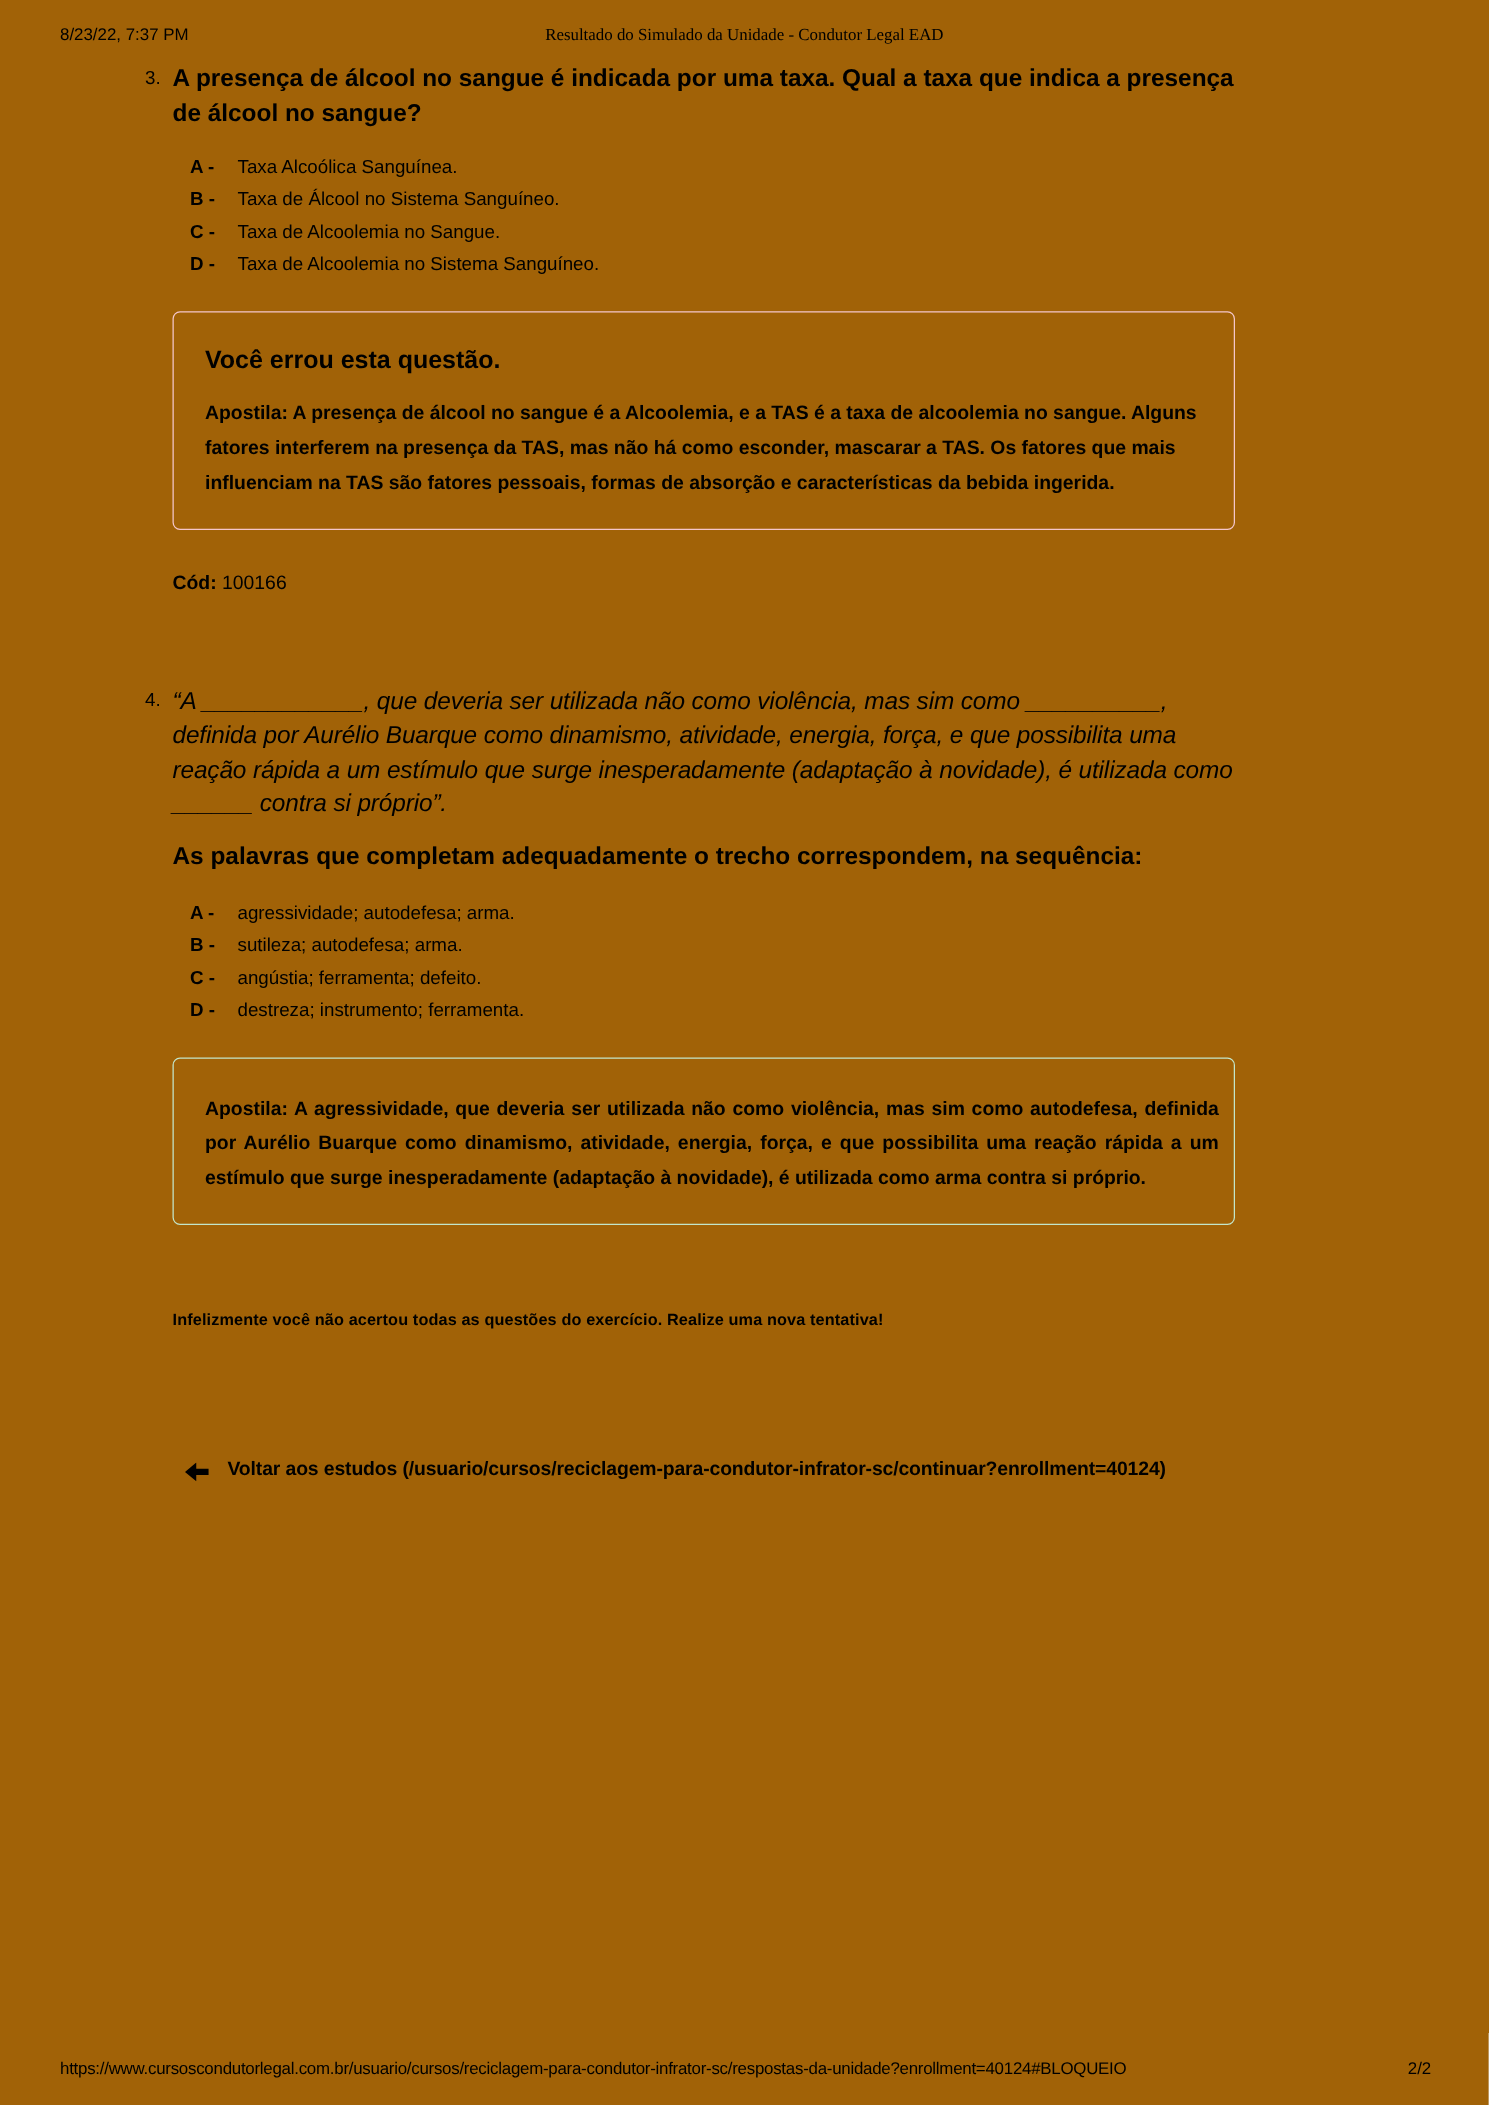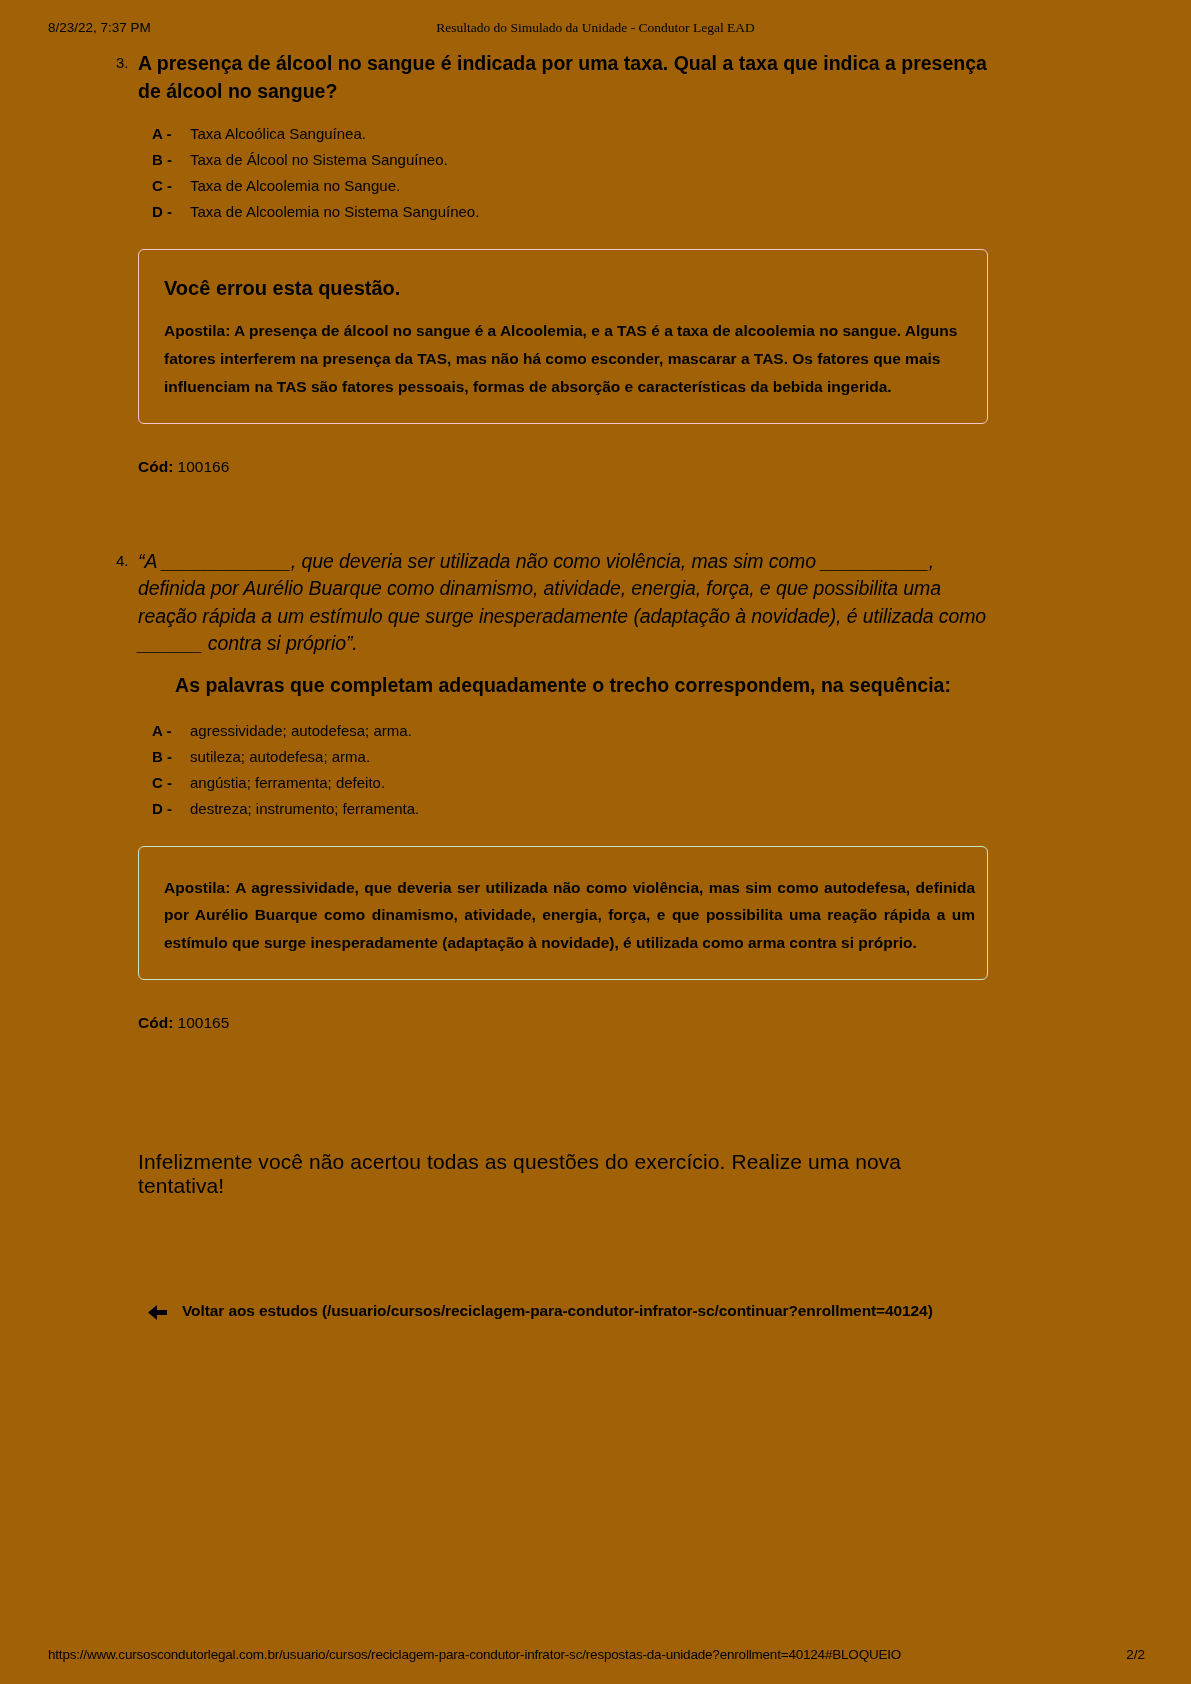--- a/index.html
+++ b/index.html
@@ -18,40 +18,40 @@
     font-size:13.5px; display:flex; justify-content:space-between; align-items:center;
   }
   .footer-url { letter-spacing:-0.2px; }
 
   
   .main { position:absolute; top:50px; left:138px; width:850px; }
 
   .question { position:relative; }
   .q-num { position:absolute; left:-22px; top:4px; font-size:15px; font-weight:normal; }
   .q-title { font-size:19.5px; font-weight:bold; line-height:1.42; margin-bottom:16px; }
-  .q-subtitle { font-size:19.5px; font-weight:bold; line-height:1.45; margin:14px 0 18px 0;text-align:center; }
+  .q-subtitle { font-size:19.5px; font-weight:bold; line-height:1.45; margin:14px 0 18px 0; }
   .quote { font-style:italic; font-size:19.5px; line-height:1.4; letter-spacing:-0.1px; }
 
   .options { margin-left:14px; }
   .option-row { display:flex; font-size:15px; line-height:26px; }
   .option-letter { font-weight:bold; width:38px; flex-shrink:0; }
 
   .alert { border:1px solid; border-radius:6px; padding:27px 12px 23px 25px; margin-top:24px; }
   .alert-danger  { border-color:#f5c6cb; }
   .alert-success { border-color:#c3e6cb; }
   .alert-heading { font-size:20px; font-weight:bold; margin-bottom:17px; }
   .alert-body { font-size:15.5px; font-weight:bold; line-height:1.78; }
   .alert-success .alert-body { text-align:justify; }
 
   .cod { font-size:15.5px; margin-top:34px; }
   .cod-label { font-weight:bold; }
 
   .question-2 { margin-top:72px; }
 
-  .retry { font-size:21px; font-weight:normal; margin-top:118px; letter-spacing:0.1px; }
+  .retry { font-size:13px; font-weight:bold; margin-top:68px; letter-spacing:0.1px; }
 
   .back { margin-top:104px; margin-left:10px; display:flex; align-items:flex-end; }
   .back-arrow { width:19px; height:15px; flex-shrink:0; margin-right:15px; }
   .back-label { font-size:15.5px; font-weight:bold; color:#000; text-decoration:none; letter-spacing:-0.1px; }
 </style>
 </head>
 <body>
 
 <div class="page">
 
@@ -119,24 +119,20 @@
         <div class="option-row">
           <span class="option-letter">D -</span>
           <span class="option-text">destreza; instrumento; ferramenta.</span>
         </div>
       </div>
 
       <div class="alert alert-success">
         <div class="alert-body">Apostila: A agressividade, que deveria ser utilizada não como violência, mas sim como autodefesa, definida por Aurélio Buarque como dinamismo, atividade, energia, força, e que possibilita uma reação rápida a um estímulo que surge inesperadamente (adaptação à novidade), é utilizada como arma contra si próprio.</div>
       </div>
 
-      <div class="cod">
-        <span class="cod-label">Cód:</span>
-        <span class="cod-value">100165</span>
-      </div>
     </div>
 
     <div class="retry">Infelizmente você não acertou todas as questões do exercício. Realize uma nova tentativa!</div>
 
     <div class="back">
       <svg class="back-arrow" viewBox="0 0 19 15" xmlns="http://www.w3.org/2000/svg" aria-hidden="true">
         <path d="M9 0 L0 7.5 L9 15 L9 10 L19 10 L19 5 L9 5 Z" fill="#000"></path>
       </svg>
       <a href="#" class="back-label">Voltar aos estudos (/usuario/cursos/reciclagem-para-condutor-infrator-sc/continuar?enrollment=40124)</a>
     </div>

